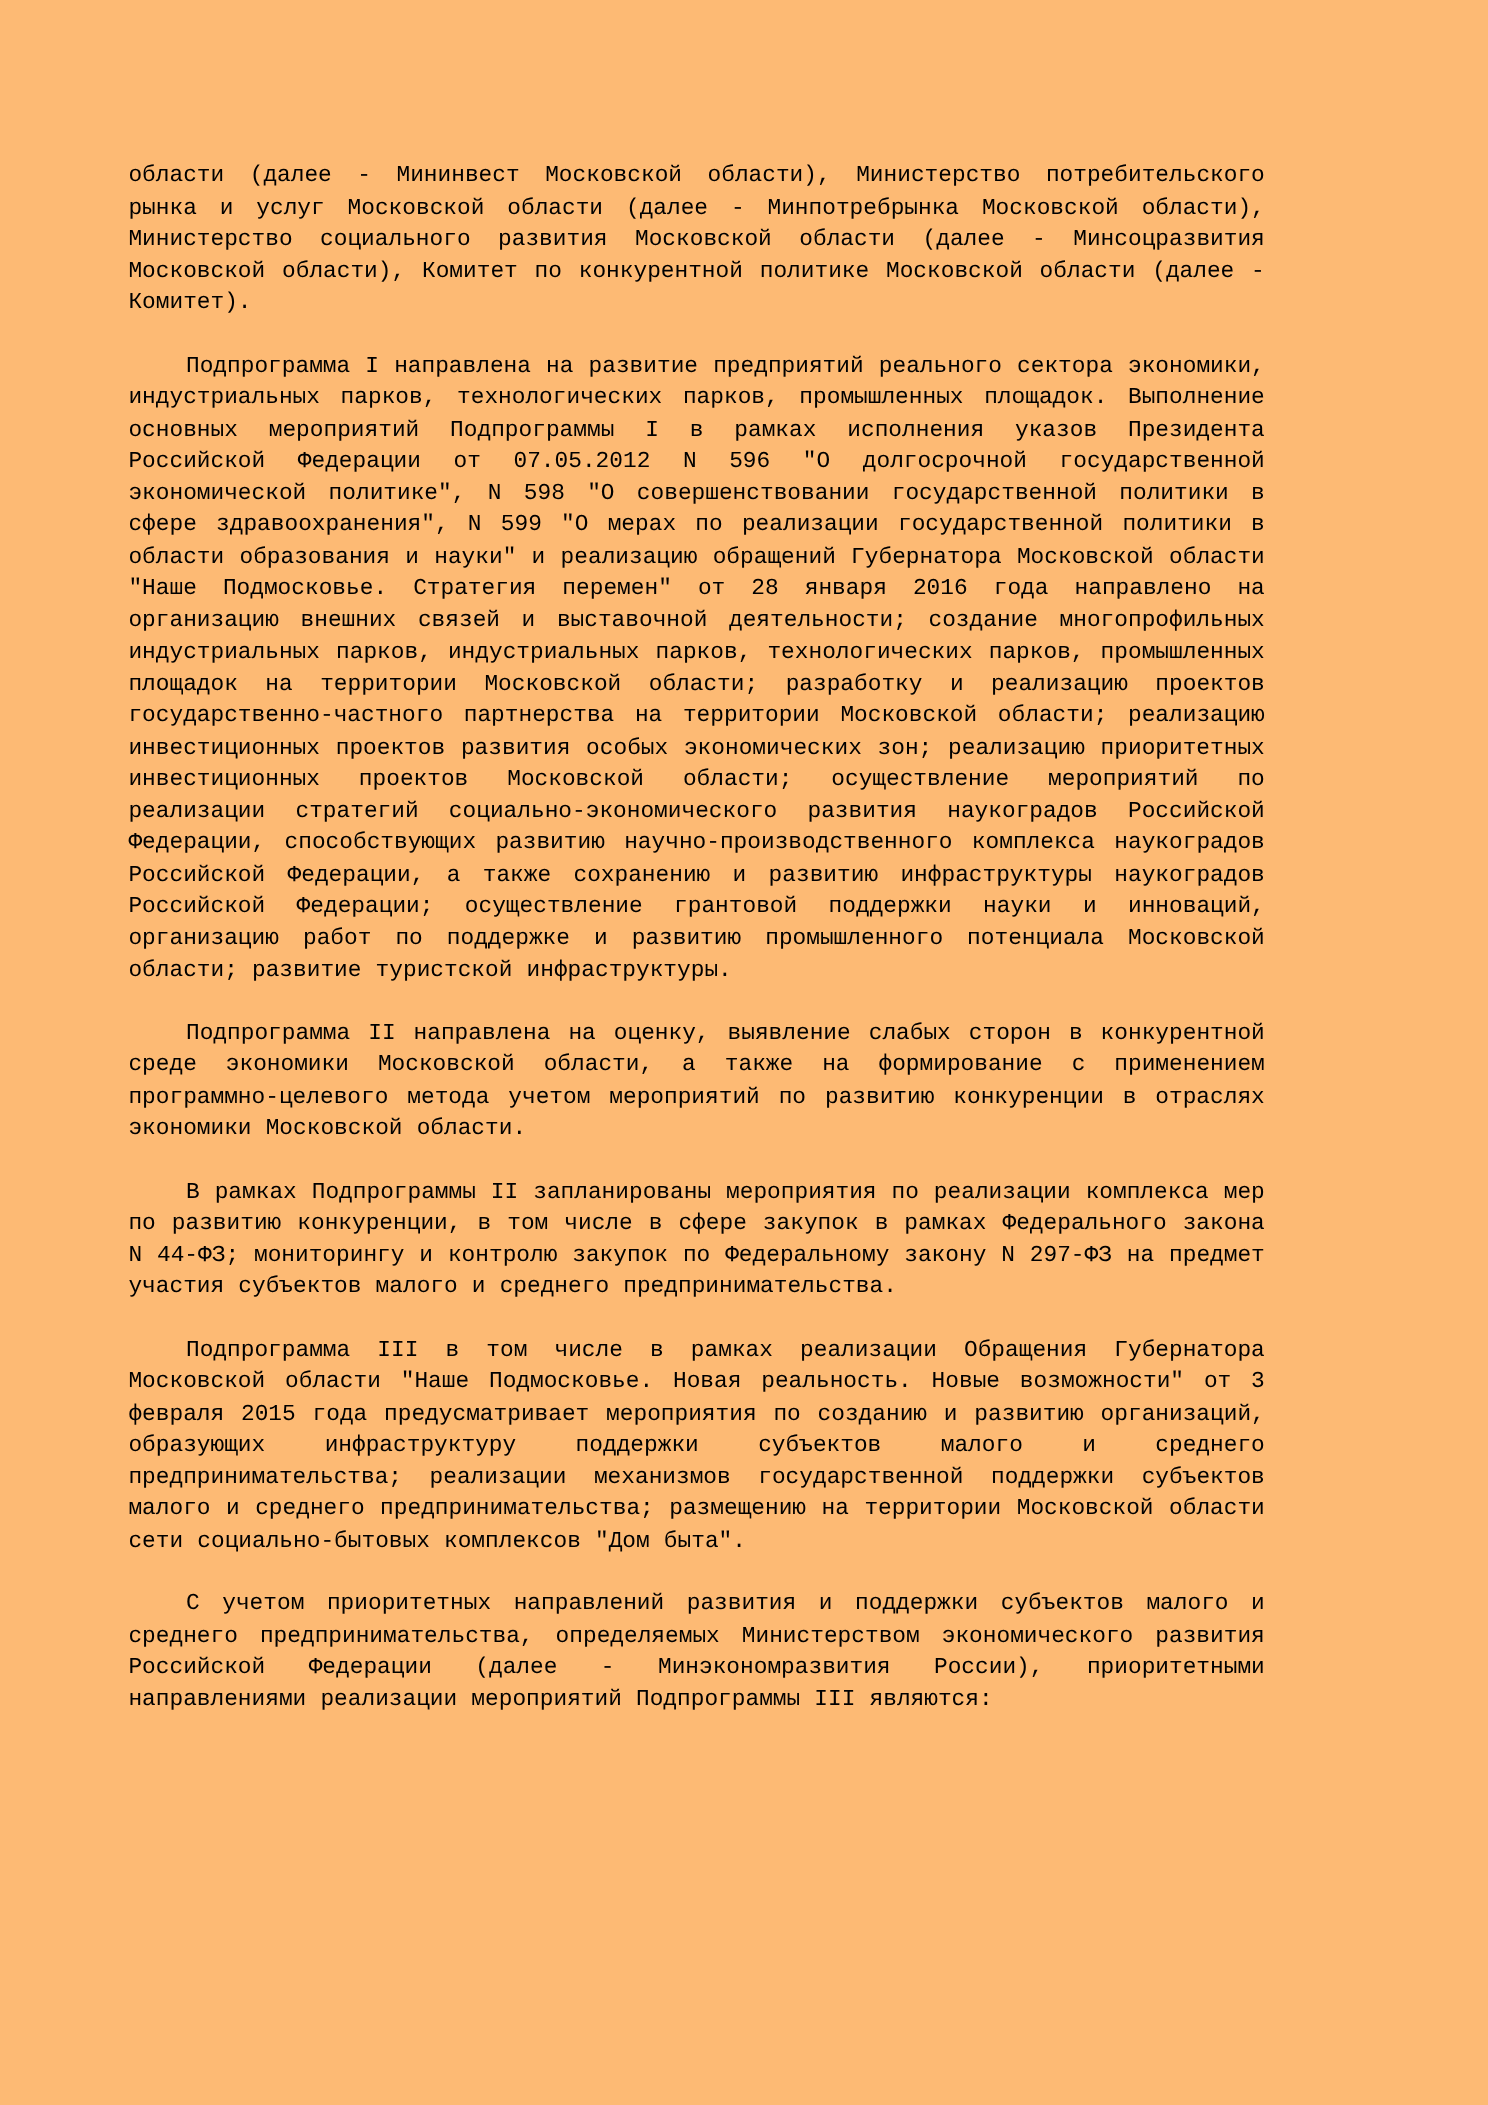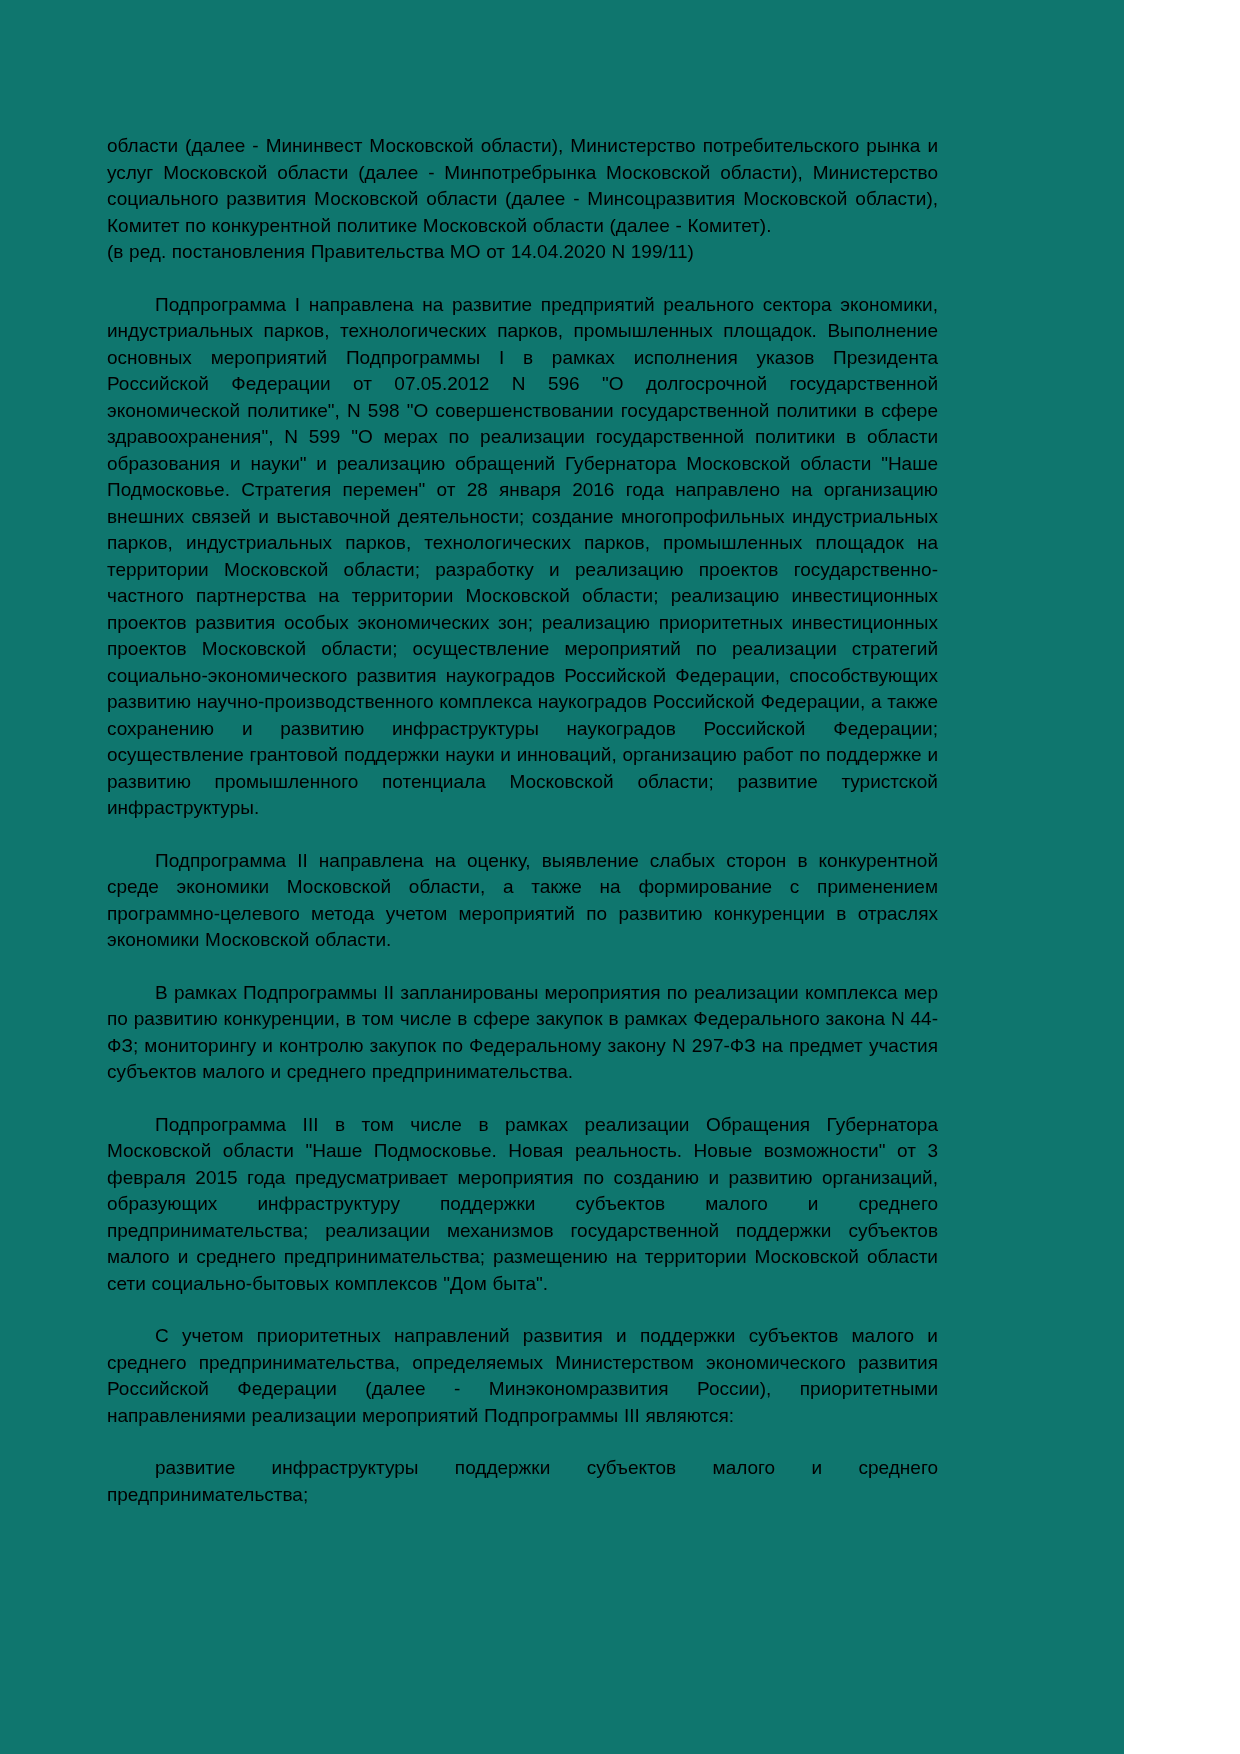--- a/index.html
+++ b/index.html
@@ -2,25 +2,25 @@
 <html lang="ru"><head>
 <meta charset="utf-8">
 <style>
   html, body {
     margin: 0;
     padding: 0;
     background: #ffffff;
   }
   .page {
     box-sizing: border-box;
-    width: 1124px;
+    width: 1240px;
     min-height: 1754px;
-    background: #0f766e;
+    background: #fdba74;
     padding: 133px 186px 60px 107px;
-    font-family: Liberation Sans, sans-serif;
+    font-family: Liberation Mono, monospace;
     font-size: 19px;
     line-height: 1.395;
     color: #000000;
     -webkit-hyphens: none;
     hyphens: none;
   }
   p.para {
     margin: 0;
     text-align: justify;
     text-align-last: left;
@@ -39,27 +39,25 @@
     text-indent: 0;
     text-align: left;
   }
 </style>
 </head>
 <body>
 
 <div class="page">
   <p class="para continue">области (далее - Мининвест Московской области), Министерство потребительского рынка и услуг Московской области (далее - Минпотребрынка Московской области), Министерство социального развития Московской области (далее - Минсоцразвития Московской области), Комитет по конкурентной политике Московской области (далее - Комитет).</p>
 
-  <p class="para amendment">(в ред. постановления Правительства МО от 14.04.2020 N 199/11)</p>
 
   <p class="para body">Подпрограмма I направлена на развитие предприятий реального сектора экономики, индустриальных парков, технологических парков, промышленных площадок. Выполнение основных мероприятий Подпрограммы I в рамках исполнения указов Президента Российской Федерации от 07.05.2012 N 596 "О долгосрочной государственной экономической политике", N 598 "О совершенствовании государственной политики в сфере здравоохранения", N 599 "О мерах по реализации государственной политики в области образования и науки" и реализацию обращений Губернатора Московской области "Наше Подмосковье. Стратегия перемен" от 28 января 2016 года направлено на организацию внешних связей и выставочной деятельности; создание многопрофильных индустриальных парков, индустриальных парков, технологических парков, промышленных площадок на территории Московской области; разработку и реализацию проектов государственно-частного партнерства на территории Московской области; реализацию инвестиционных проектов развития особых экономических зон; реализацию приоритетных инвестиционных проектов Московской области; осуществление мероприятий по реализации стратегий социально-экономического развития наукоградов Российской Федерации, способствующих развитию научно-производственного комплекса наукоградов Российской Федерации, а также сохранению и развитию инфраструктуры наукоградов Российской Федерации; осуществление грантовой поддержки науки и инноваций, организацию работ по поддержке и развитию промышленного потенциала Московской области; развитие туристской инфраструктуры.</p>
 
   <p class="para body">Подпрограмма II направлена на оценку, выявление слабых сторон в конкурентной среде экономики Московской области, а также на формирование с применением программно-целевого метода учетом мероприятий по развитию конкуренции в отраслях экономики Московской области.</p>
 
   <p class="para body">В рамках Подпрограммы II запланированы мероприятия по реализации комплекса мер по развитию конкуренции, в том числе в сфере закупок в рамках Федерального закона N 44-ФЗ; мониторингу и контролю закупок по Федеральному закону N 297-ФЗ на предмет участия субъектов малого и среднего предпринимательства.</p>
 
 
   <p class="para body">Подпрограмма III в том числе в рамках реализации Обращения Губернатора Московской области "Наше Подмосковье. Новая реальность. Новые возможности" от 3 февраля 2015 года предусматривает мероприятия по созданию и развитию организаций, образующих инфраструктуру поддержки субъектов малого и среднего предпринимательства; реализации механизмов государственной поддержки субъектов малого и среднего предпринимательства; размещению на территории Московской области сети социально-бытовых комплексов "Дом быта".</p>
 
   <p class="para body">С учетом приоритетных направлений развития и поддержки субъектов малого и среднего предпринимательства, определяемых Министерством экономического развития Российской Федерации (далее - Минэкономразвития России), приоритетными направлениями реализации мероприятий Подпрограммы III являются:</p>
 
-  <p class="para body">развитие инфраструктуры поддержки субъектов малого и среднего предпринимательства;</p>
 </div>
 
 </body></html>

